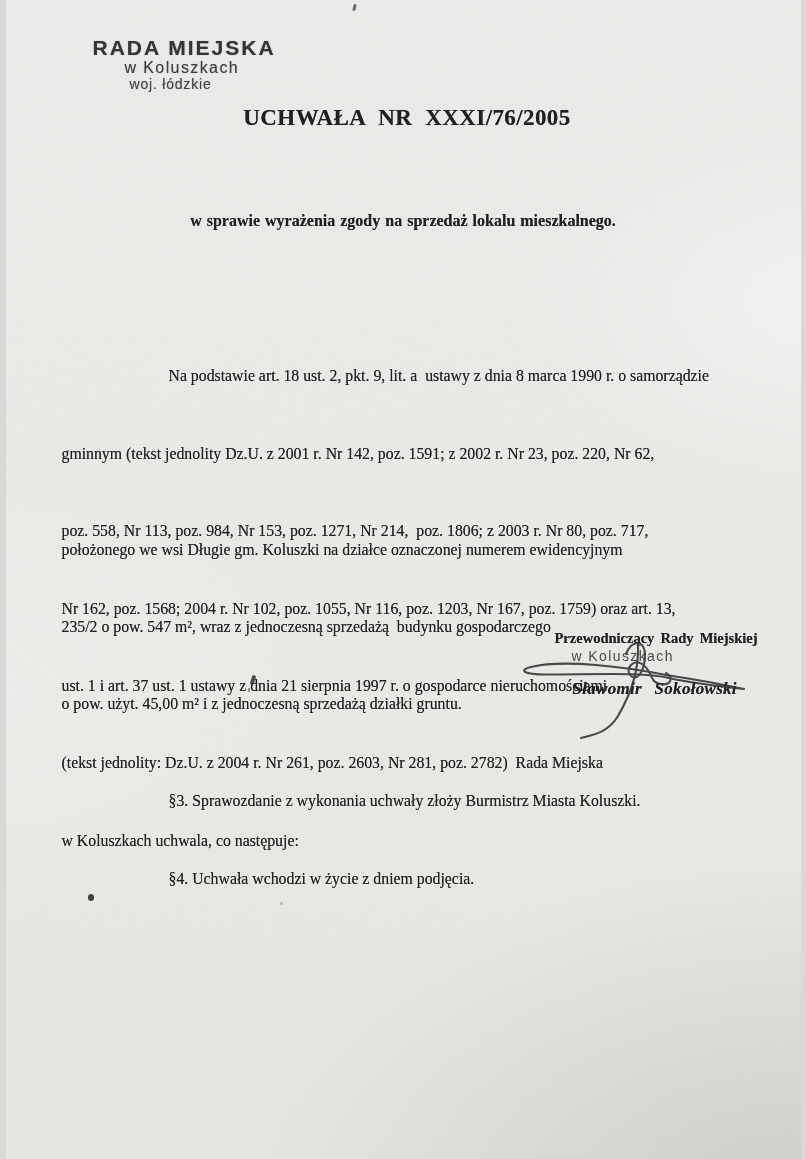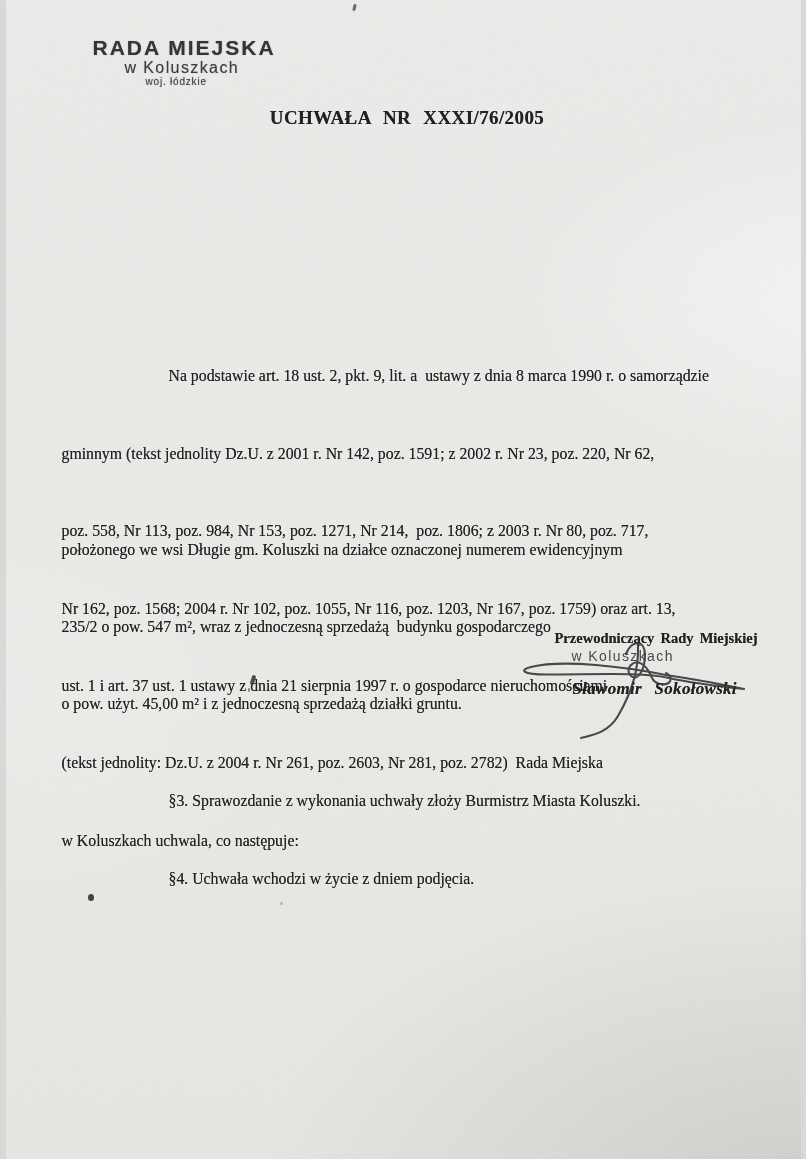--- a/index.html
+++ b/index.html
@@ -15,24 +15,24 @@
       linear-gradient(180deg,#ebebe9 0%,#e9e9e6 65%,#e6e6e2 100%);
     font-family:"Liberation Serif", serif;
     color:#1d1d1d;
     text-decoration:underline;
   }
   .doc-text{text-shadow:0 0 .5px rgba(25,25,25,.65);}
   
   .stamp{position:absolute;left:0;top:0;color:#333;font-family:"Liberation Sans",sans-serif;}
   .stamp-org{position:absolute;left:87px;top:36px;font-size:21px;font-weight:bold;letter-spacing:2px;white-space:pre;color:#323232;text-shadow:0 0 1px rgba(60,60,60,.55);}
   .stamp-city{position:absolute;left:119px;top:59px;font-size:16px;letter-spacing:1.4px;white-space:pre;color:#3b3b3b;text-shadow:0 0 1px rgba(70,70,70,.5);}
-  .stamp-region{position:absolute;left:140px;top:76px;font-size:10px;letter-spacing:.8px;white-space:pre;color:#404040;text-shadow:0 0 1px rgba(80,80,80,.5);}
+  .stamp-region{position:absolute;left:124px;top:76px;font-size:14px;letter-spacing:.8px;white-space:pre;color:#404040;text-shadow:0 0 1px rgba(80,80,80,.5);}
   
   .title{position:absolute;left:0;right:0;top:107px;text-align:center;font-weight:bold;}
-  .title .t-wide{font-size:19px;line-height:22.5px;word-spacing:7px;letter-spacing:.4px;white-space:pre;margin-left:8px;}
+  .title .t-wide{font-size:23px;line-height:22.5px;word-spacing:7px;letter-spacing:.4px;white-space:pre;margin-left:8px;}
   .title .t-date{font-size:19px;line-height:22.5px;word-spacing:2px;letter-spacing:.3px;white-space:pre;}
   .subject{position:absolute;left:0;right:0;top:212px;text-align:center;font-weight:bold;font-size:16px;word-spacing:1px;white-space:pre;}
   
   .block{position:absolute;left:56px;font-size:15.8px;line-height:19.35px;white-space:pre;}
   .block .line{height:19.35px;}
   .block .indent{padding-left:107px;}
   .legal{top:289px;}
   .sections{top:443px;}
   
   .sig-title{position:absolute;left:524px;top:630px;font-weight:bold;font-size:14.5px;word-spacing:2.5px;white-space:pre;margin-left:25px;}
@@ -56,20 +56,21 @@
   <div class="stamp">
     <div class="stamp-org">RADA MIEJSKA</div>
     <div class="stamp-city">w Koluszkach</div>
     <div class="stamp-region">woj. łódzkie</div>
   </div>
 
   <div class="title doc-text">
     <div class="t-wide">UCHWAŁA NR XXXI/76/2005</div>
   </div>
 
+  <div class="subject doc-text">w sprawie wyrażenia zgody na sprzedaż lokalu mieszkalnego.</div>
 
   <div class="block legal doc-text">
     
   
       <div class="line indent">Na podstawie art. 18 ust. 2, pkt. 9, lit. a  ustawy z dnia 8 marca 1990 r. o samorządzie</div>
     
       <div class="line">gminnym (tekst jednolity Dz.U. z 2001 r. Nr 142, poz. 1591; z 2002 r. Nr 23, poz. 220, Nr 62,</div>
     
       <div class="line">poz. 558, Nr 113, poz. 984, Nr 153, poz. 1271, Nr 214,  poz. 1806; z 2003 r. Nr 80, poz. 717,</div>
     

